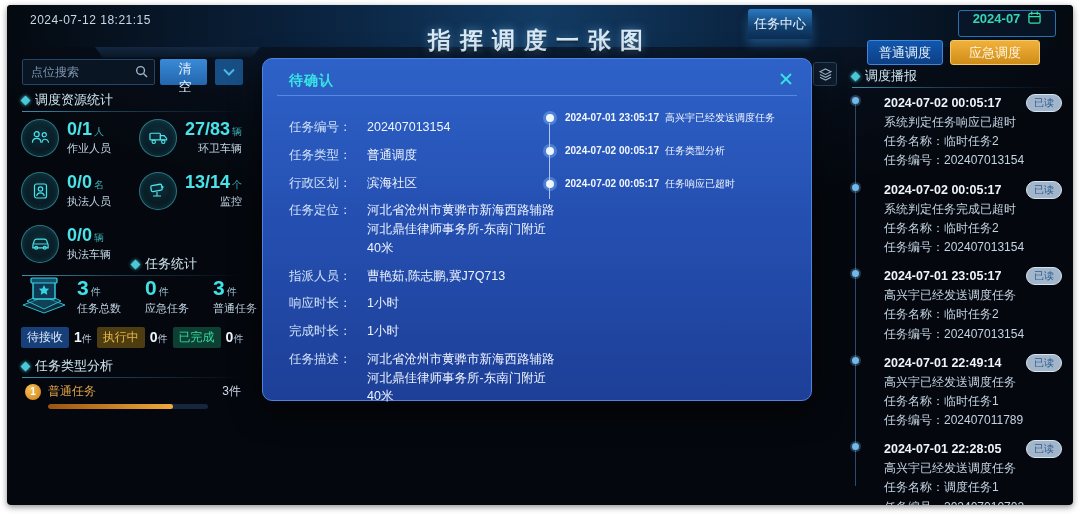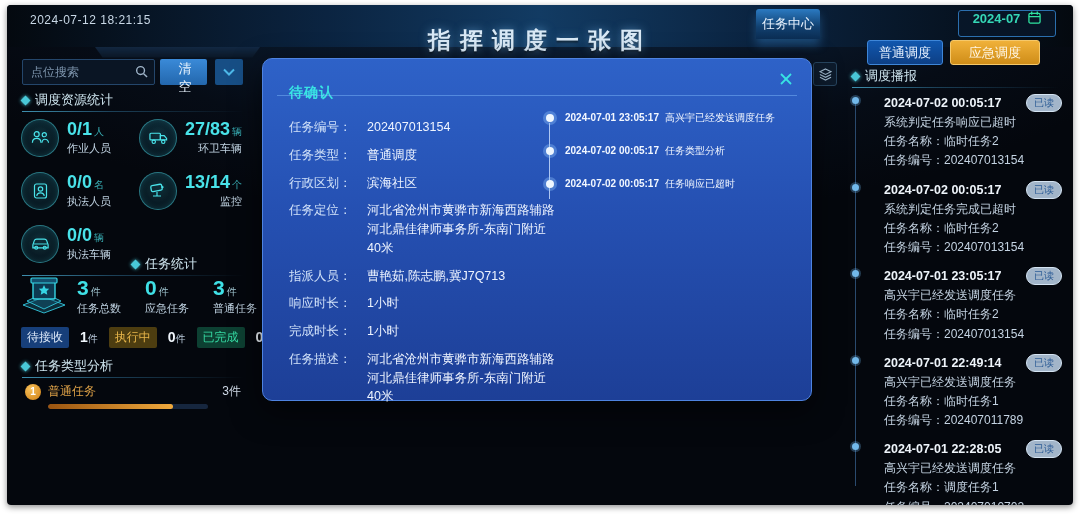--- a/index.html
+++ b/index.html
@@ -8,21 +8,21 @@
     background:radial-gradient(ellipse 700px 300px at 50% -80px,#12375e 0%,#0a1a2e 45%,#060c16 75%,#04070d 100%);
     box-shadow:0 2px 6px rgba(0,0,0,.45);overflow:hidden;}
   
   .header{position:absolute;left:0;top:0;width:100%;height:42px;
     background:linear-gradient(90deg,#04090f 0%,#0b2441 30%,#123b63 50%,#0b2441 70%,#04090f 100%);}
   .timestamp{position:absolute;left:23px;top:8px;font-size:12px;color:#c9d8e6;letter-spacing:.5px;}
   .title{position:absolute;left:0;right:0;top:20px;text-align:center;font-size:23px;font-weight:bold;
     color:#d9e9f6;letter-spacing:9px;text-shadow:0 0 10px rgba(130,200,255,.55),0 2px 2px rgba(0,0,0,.6);}
   .task-center{position:absolute;left:741px;top:4px;width:64px;height:30px;line-height:30px;text-align:center;
     font-size:13px;color:#eaf4ff;background:linear-gradient(180deg,#2b7ac2 0%,#11406f 60%,#0b2e54 100%);
-    border-radius:3px 3px 0 0;box-shadow:0 6px 10px rgba(60,150,230,.35);cursor:pointer;margin-left:8px;}
+    border-radius:3px 3px 0 0;box-shadow:0 6px 10px rgba(60,150,230,.35);cursor:pointer;}
   .datebox{position:absolute;left:951px;top:5px;width:96px;height:25px;border:1px solid #2b6fae;border-radius:3px;
     background:rgba(8,24,44,.7);display:flex;align-items:flex-start;justify-content:center;gap:8px;cursor:pointer;}
   .datebox span{font-size:13px;color:#35d6b5;font-weight:bold;}
   .hdr-tab-shape{position:absolute;left:88px;top:42px;width:165px;height:13px;
     background:linear-gradient(180deg,#132c49,#0a1828);transform:perspective(60px) rotateX(-28deg);
     transform-origin:top;opacity:.8;}
   
   .search-input{position:absolute;left:15px;top:54px;width:133px;height:26px;box-sizing:border-box;
     background:#0a1524;border:1px solid #24466b;border-radius:2px;color:#c6d6e6;font-size:12px;
     padding:0 24px 0 8px;outline:none;}
@@ -49,40 +49,40 @@
   .task-hdr .line{width:222px;left:0;}
   .res-hdr{left:15px;top:86px;width:222px;}
   .res-hdr .line{width:222px;}
   .ana-hdr{left:15px;top:352px;width:222px;}
   .ana-hdr .line{width:222px;}
   .task-row{position:absolute;left:14px;top:270px;display:flex;align-items:center;gap:10px;}
   .task-stat{width:58px;}
   .task-stat .v{font-size:21px;font-weight:bold;color:#3fe0e6;}
   .task-stat .u{font-size:10px;color:#9fc4cf;margin-left:2px;}
   .task-stat .l{font-size:11px;color:#c0d3e2;margin-top:1px;white-space:nowrap;}
-  .chip-row{position:absolute;left:14px;top:322px;display:flex;align-items:center;gap:11px;font-size:12px;justify-content:center;}
+  .chip-row{position:absolute;left:14px;top:322px;display:flex;align-items:center;gap:5px;font-size:12px;justify-content:center;}
   .chip{padding:2px 6px;border-radius:2px;white-space:nowrap;}
   .chip.c1{background:#173f7a;color:#dce8f8;}
   .chip.c2{background:#4d3d10;color:#e8b64a;}
   .chip.c3{background:#0d4032;color:#35d9a2;}
   .chip-count{color:#f0f6fc;font-size:14px;font-weight:bold;white-space:nowrap;}
   .chip-count small{font-size:10px;color:#b9c9da;font-weight:normal;}
   .ana-row{position:absolute;left:18px;top:378px;width:216px;}
   .ana-line1{display:flex;align-items:center;gap:7px;}
   .rank-circle{width:16px;height:16px;border-radius:50%;background:radial-gradient(circle at 35% 30%,#f6c05a,#d07f12);
     color:#fff;font-size:10px;font-weight:bold;display:flex;align-items:center;justify-content:center;flex:none;}
   .ana-label{font-size:12px;color:#e0a348;flex:1;}
   .ana-count{font-size:12px;color:#cfd9e6;}
   .ana-bar{margin:4px 0 0 23px;width:160px;height:5px;border-radius:3px;background:#16263e;overflow:hidden;}
   .ana-fill{height:100%;border-radius:3px;background:linear-gradient(90deg,#9a5410,#f0a93c);}
   
   .modal{position:absolute;left:255px;top:53px;width:548px;height:341px;border-radius:10px;
     background:linear-gradient(180deg,#2e62c8 0%,#2550b2 45%,#1d3f97 100%);
     border:1px solid #4e83e0;box-shadow:0 10px 30px rgba(0,0,0,.55);}
-  .m-title{position:absolute;left:26px;top:13px;font-size:14px;font-weight:bold;color:#38e3e3;letter-spacing:1px;margin-top:12px;}
+  .m-title{position:absolute;left:26px;top:13px;font-size:14px;font-weight:bold;color:#38e3e3;letter-spacing:1px;}
   .m-underline{position:absolute;left:14px;right:14px;top:36px;height:1px;background:rgba(130,190,255,.45);}
   .m-close{position:absolute;right:16px;top:11px;width:18px;height:18px;cursor:pointer;
     display:flex;align-items:center;justify-content:center;}
   .m-fields{position:absolute;left:26px;top:50px;width:268px;}
   .m-row{display:flex;margin-top:9px;font-size:12.5px;line-height:1.5;}
   .m-label{width:78px;flex:none;color:#cfe0f8;}
   .m-value{flex:1;color:#eef4ff;}
   .m-timeline{position:absolute;left:283px;top:52px;right:14px;}
   .m-timeline::before{content:"";position:absolute;left:3px;top:12px;height:76px;width:1px;background:#cfe2ff;opacity:.8;}
   .m-entry{position:relative;padding-left:19px;margin-bottom:19px;font-size:10px;color:#f2f7ff;white-space:nowrap;}

